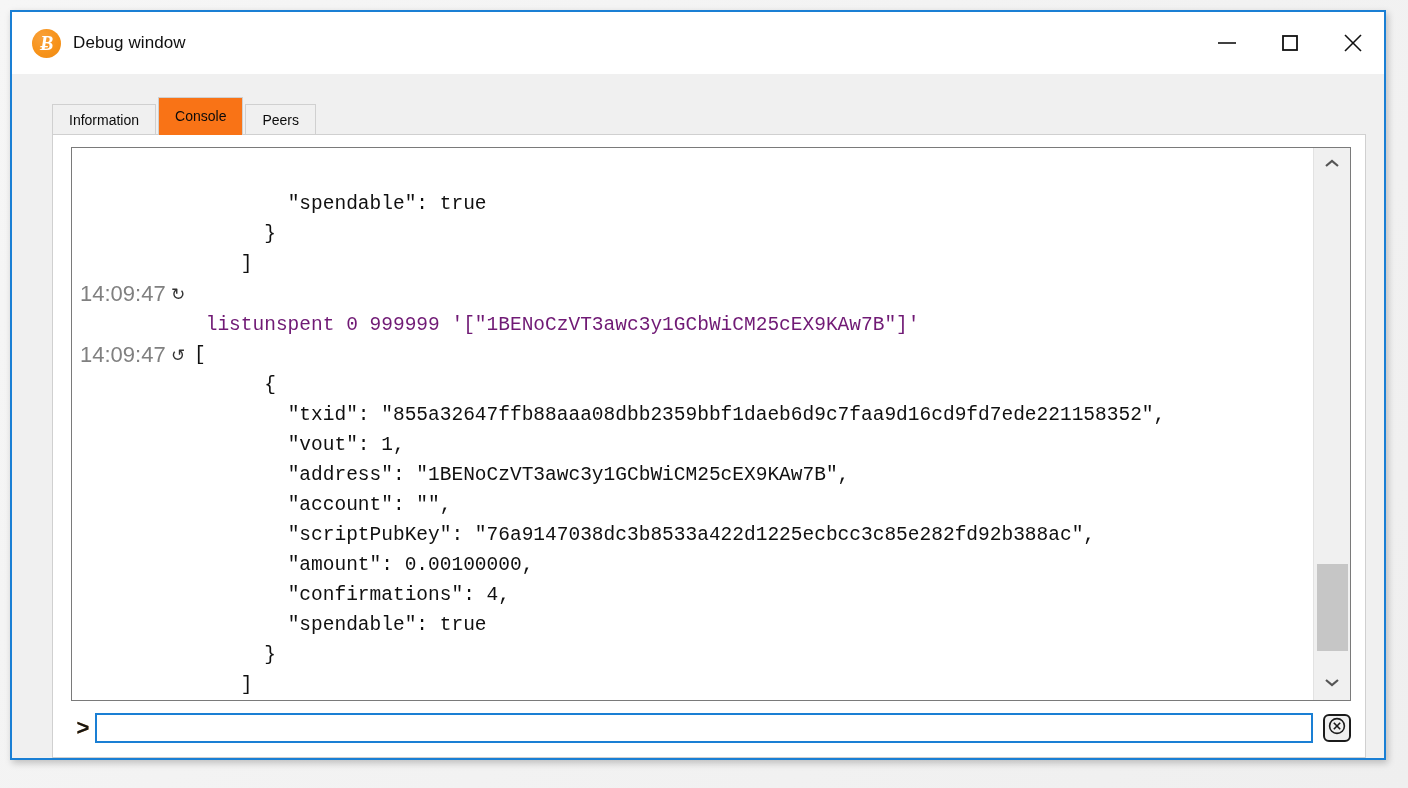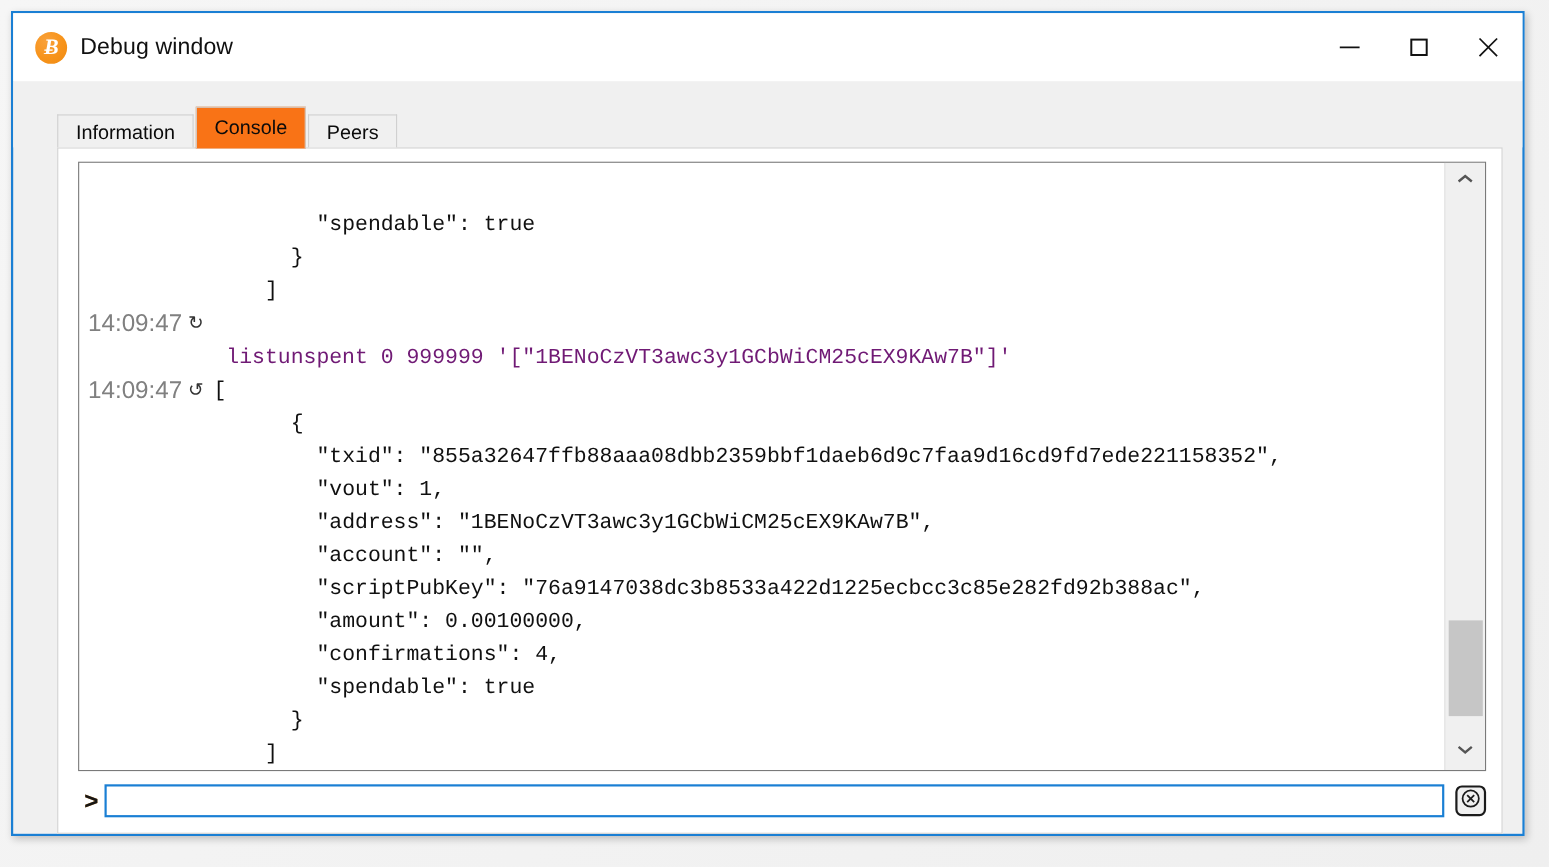--- a/index.html
+++ b/index.html
@@ -57,21 +57,21 @@
     font-family: "Liberation Serif", serif;
     font-size: 20px;
     font-style: italic;
     font-weight: bold;
     line-height: 29px;
     text-align: center;
     letter-spacing: -0.5px;
     flex: 0 0 auto;
   }
   .window-title {
-    font-size: 21px;
+    font-size: 17px;
     color: #101010;
     font-family: "Liberation Sans", sans-serif;
     letter-spacing: 0.1px;
   }
   .win-controls {
     margin-left: auto;
     display: flex;
     height: 100%;
     align-items: center;
   }
@@ -95,21 +95,21 @@
     box-sizing: content-box;
   }
   .tabstrip {
     display: flex;
     align-items: flex-end;
     height: 38px;
     position: relative;
     z-index: 2;
   }
   .tab {
-    font-size: 18px;
+    font-size: 14px;
     color: #0b0b0b;
     background: #f0f0f0;
     border: 1px solid #d0d0d0;
     border-bottom: none;
     padding: 0 16px;
     height: 30px;
     line-height: 30px;
     margin-right: 2px;
     white-space: nowrap;
     cursor: default;

